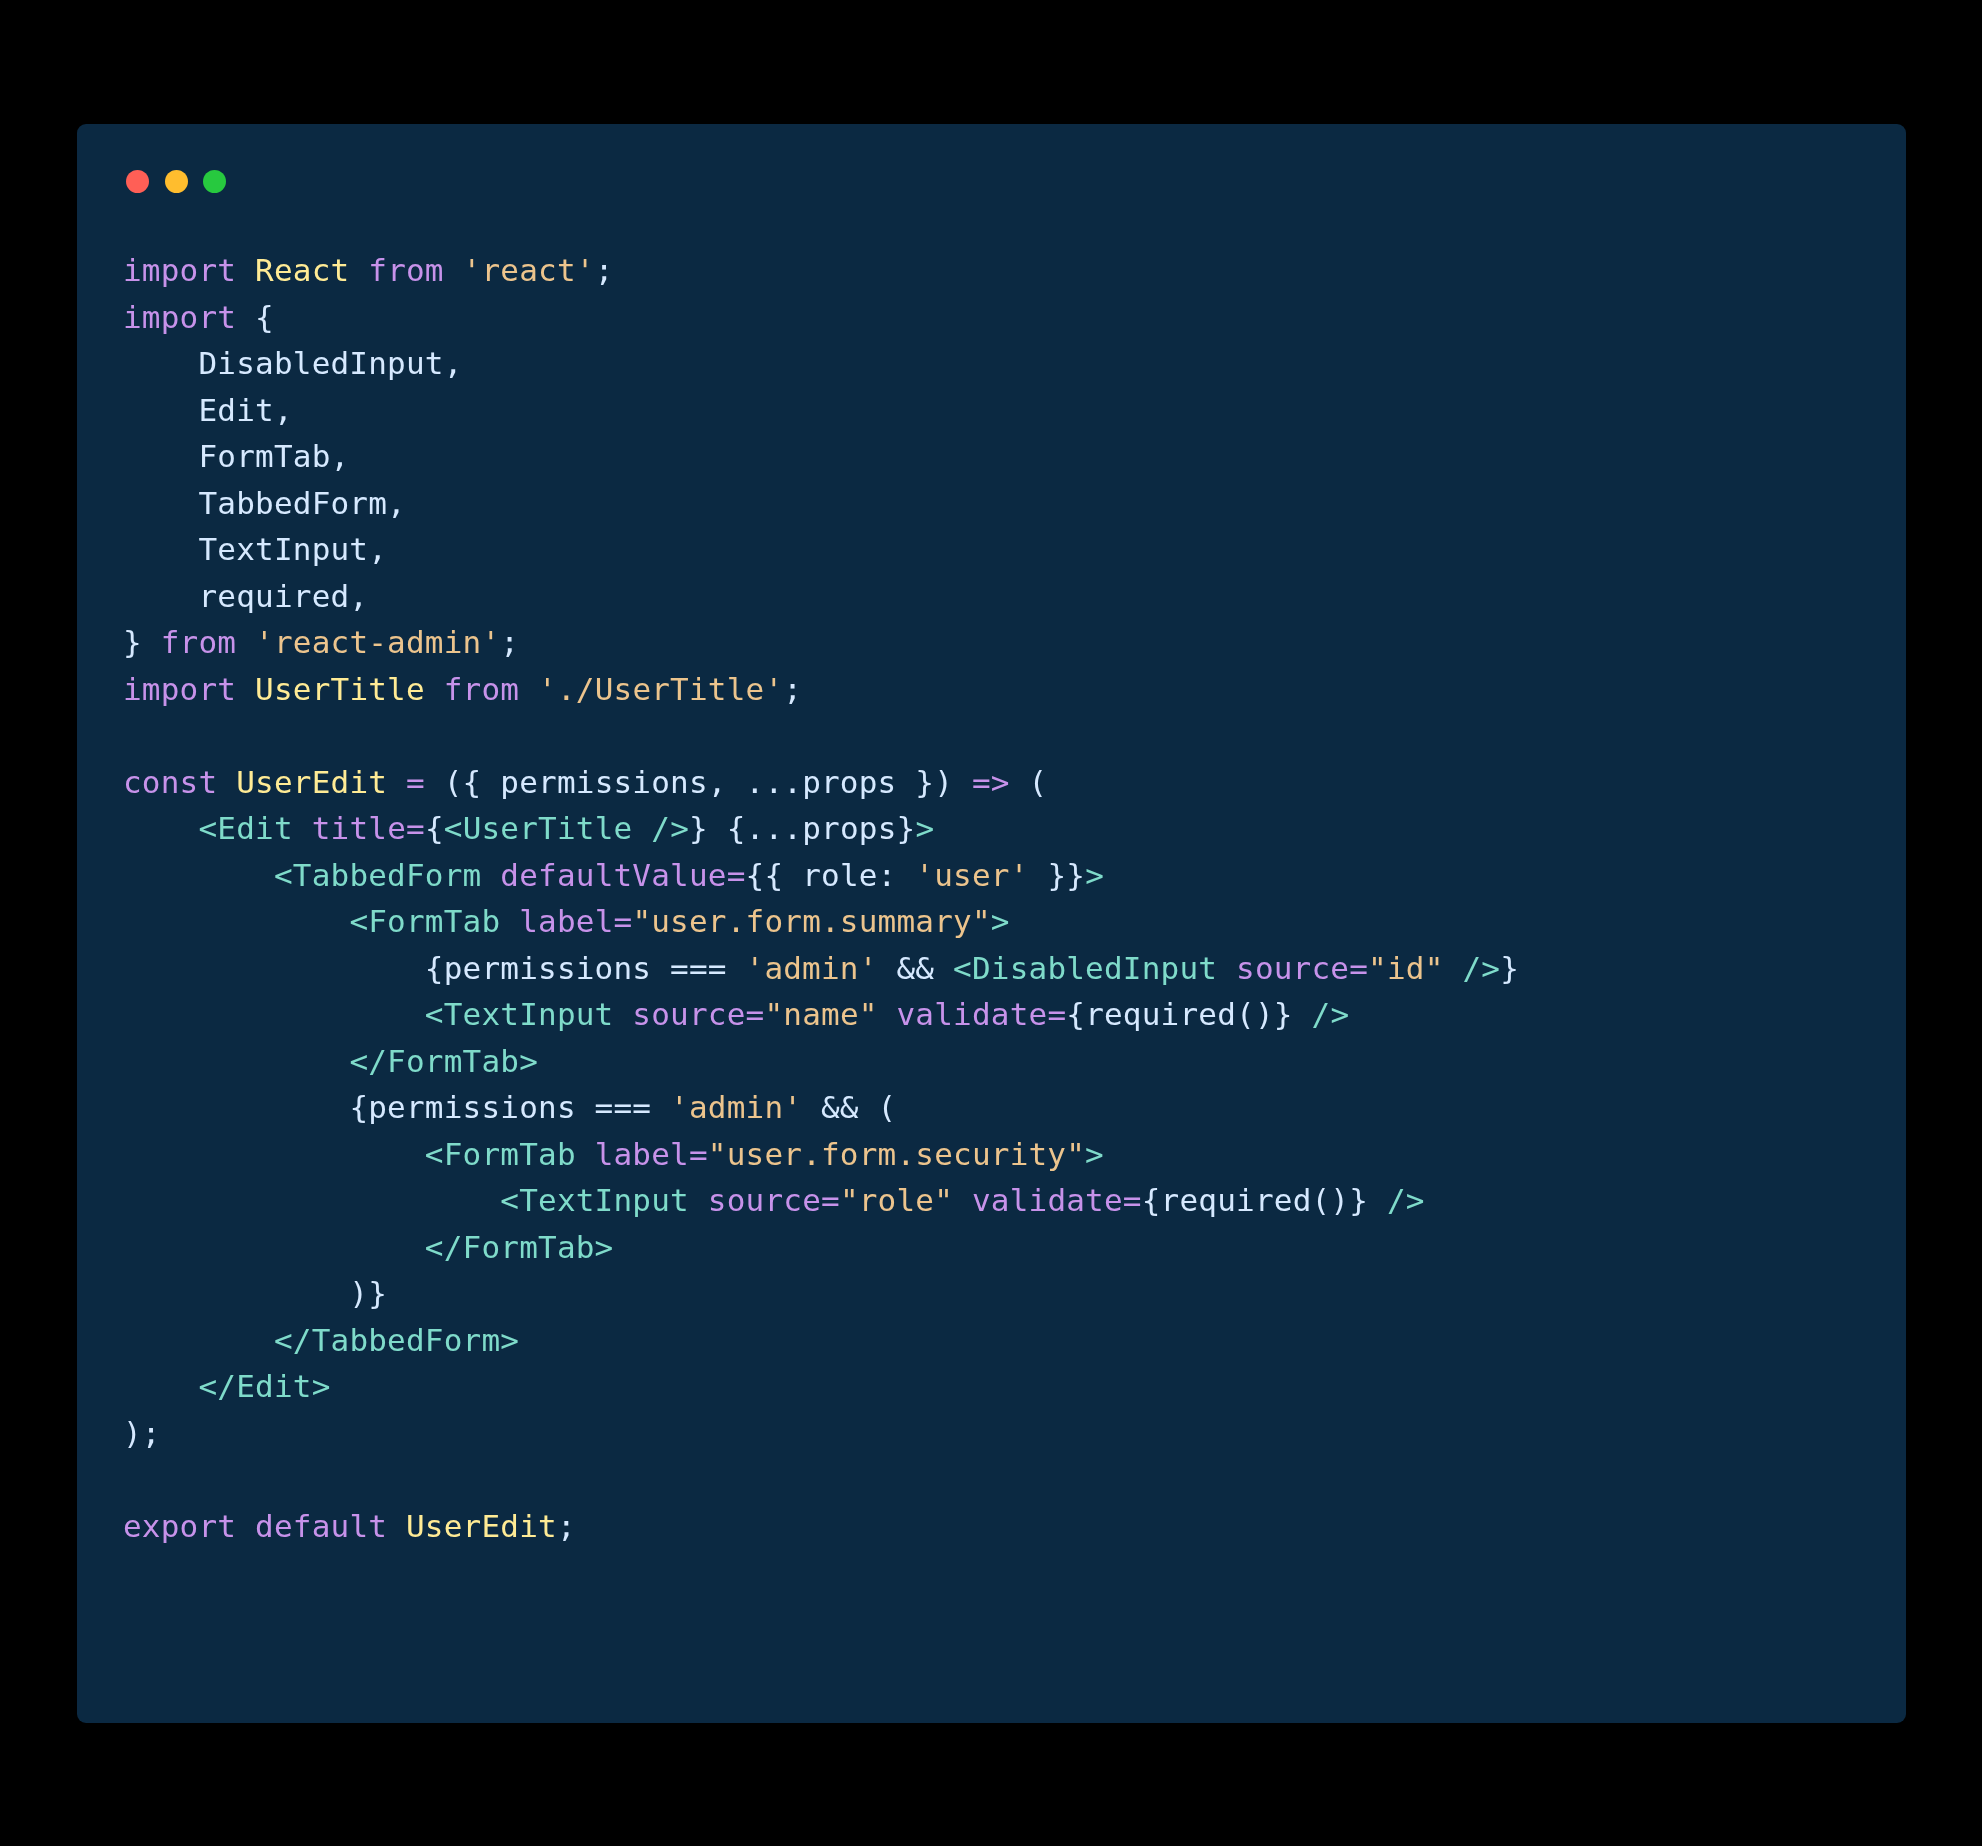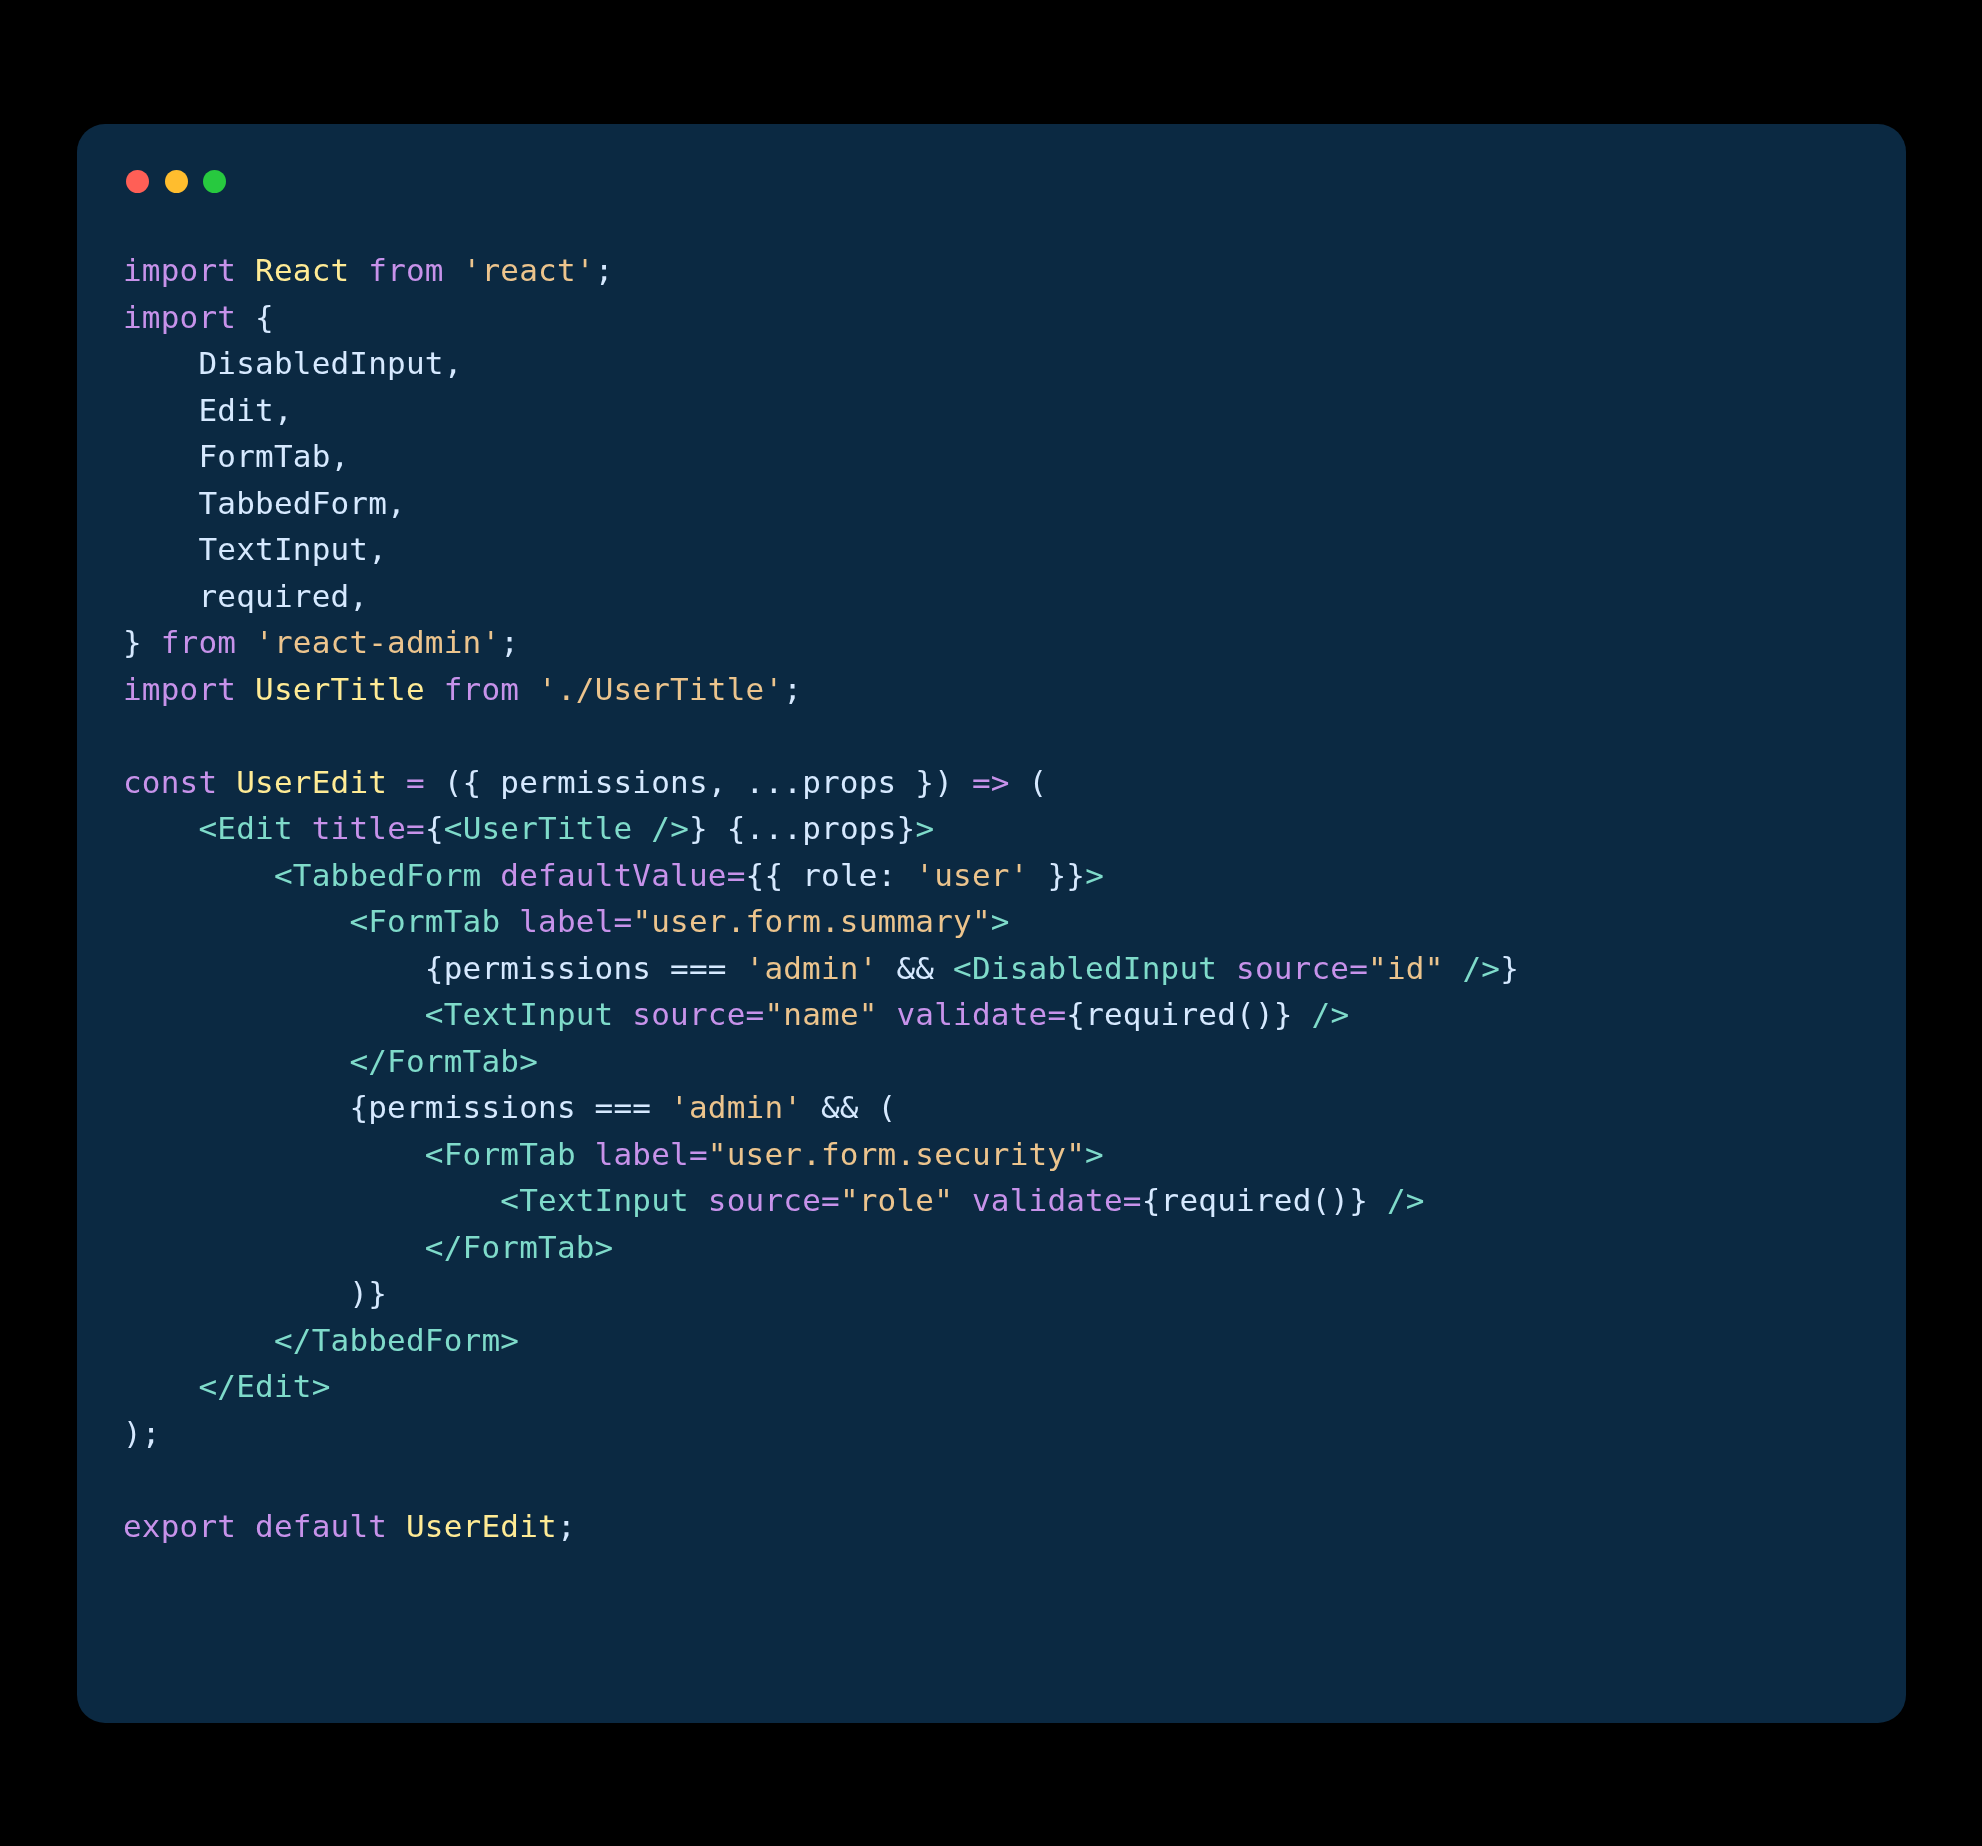--- a/index.html
+++ b/index.html
@@ -5,21 +5,21 @@
   * { margin: 0; padding: 0; box-sizing: border-box; }
   body {
     background: #000000;
     width: 1983px;
     height: 1847px;
     padding: 124px 77px;
     font-family: ui-monospace, "SF Mono", Menlo, Monaco, Consolas, monospace;
   }
   .window {
     background: #0b2942;
-    border-radius: 28px;
+    border-radius: 9px;
     padding: 46px;
     width: 100%;
     height: 100%;
     box-shadow: 0 23px 62px rgba(0,0,0,0.6);
   }
   .traffic-lights {
     display: flex;
     gap: 15.5px;
     margin-bottom: 54px;
     padding-left: 3.1px;

